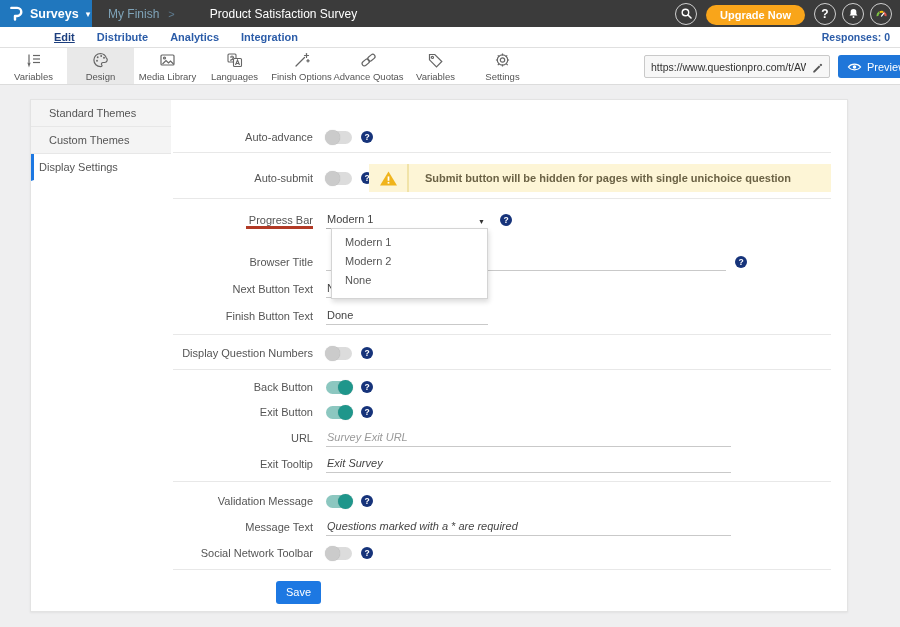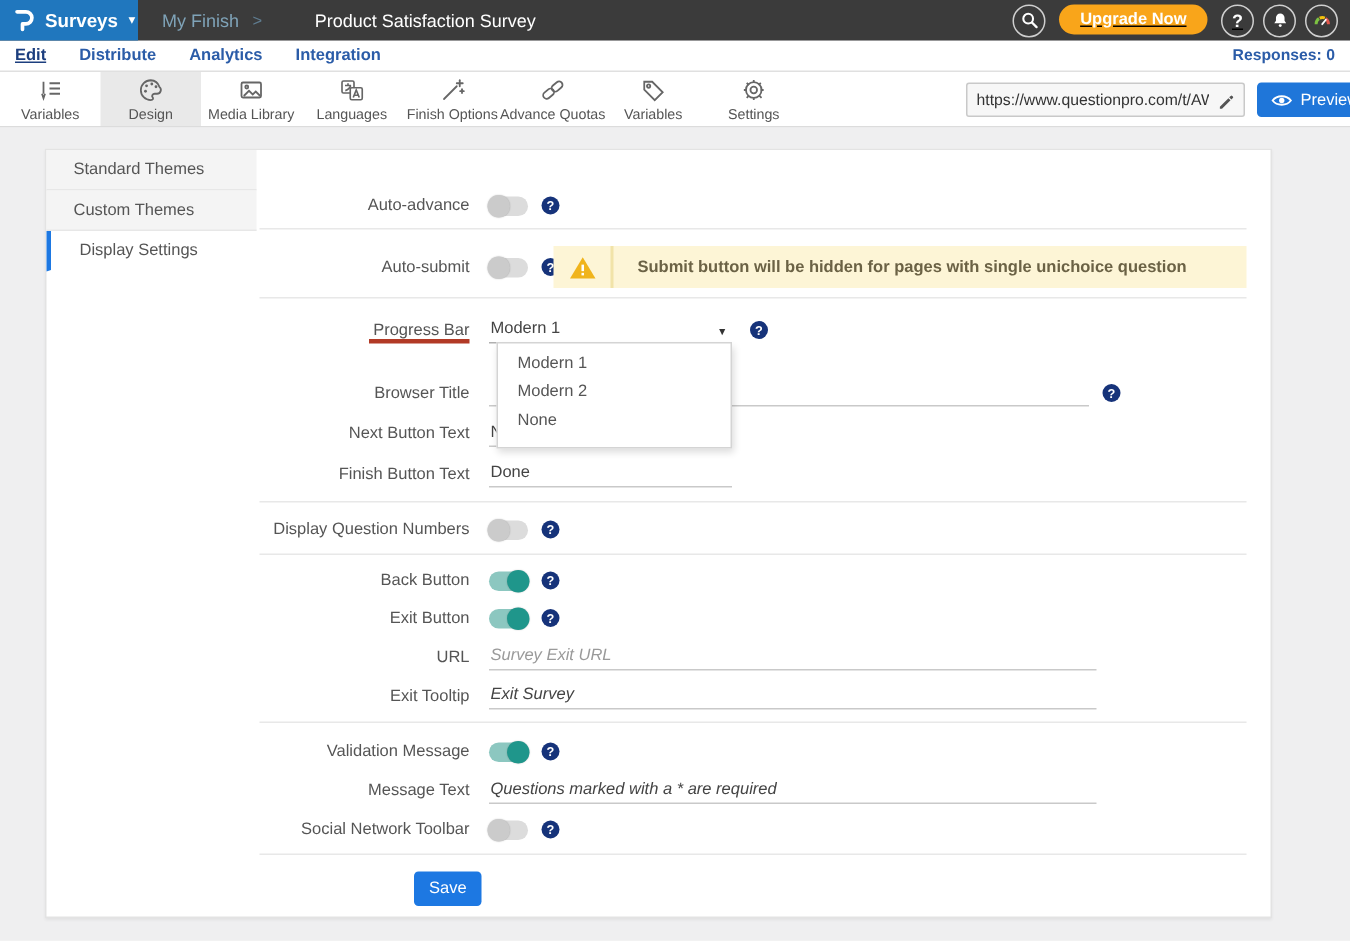--- a/index.html
+++ b/index.html
@@ -9,46 +9,46 @@
 
   
   .header { height:27px; background:#3b3b3b; display:flex; align-items:center; position:relative; }
   .brand { width:92px; height:27px; background:var(--brand_blue,#2077be); display:flex; align-items:center; padding-left:9px; gap:6px; cursor:pointer; }
   .brand-label { color:#fff; font-size:12.5px; font-weight:bold; }
   .brand-caret { color:#fff; font-size:9px; margin-left:1px; }
   .crumbs { margin-left:16px; display:flex; gap:9px; align-items:center; font-size:12px; }
   .crumb-parent { color:#7fa3b8; }
   .crumb-sep { color:#5f7c90; font-size:11px; }
   .crumb-current { color:#fff;margin-left:26px; }
-  .hright { margin-left:auto; display:flex; align-items:flex-start; gap:6px; padding-right:8px;text-decoration:underline; }
+  .hright { margin-left:auto; display:flex; align-items:flex-end; gap:6px; padding-right:8px; }
   .hicon { width:22px; height:22px; border:1.5px solid #cfcfcf; border-radius:50%; display:flex; align-items:center; justify-content:center; color:#fff; font-size:12px; font-weight:bold; cursor:pointer; flex:none; }
   .upgrade { background:var(--orange,#f9a51a); color:#fff; font-size:11px; font-weight:bold; padding:4px 14px; border-radius:11px; cursor:pointer; margin:0 3px; }
 
   
   .nav { height:21px; background:#fff; border-bottom:1px solid #e0e0e0; display:flex; align-items:center; padding:0 10px; gap:22px; font-size:11px; font-weight:bold; color:var(--nav_blue,#2b5ca8); }
   .nav-item { cursor:pointer; }
-  .nav-item.active { color:#1c3e7e; text-decoration:underline; }
+  .nav-item.active { color:#1c3e7e; text-decoration:underline;margin-left:44px; }
   .responses { margin-left:auto; font-weight:bold; font-size:10.5px; }
 
   
   .toolbar { height:37px; background:#fff; border-bottom:1px solid #dcdcdc; display:flex; align-items:stretch; position:relative; }
   .titem { width:67px; display:flex; flex-direction:column; align-items:center; justify-content:center; gap:2px; color:#666; cursor:pointer; }
   .titem span { font-size:9.5px; color:#555; white-space:nowrap; }
   .titem.active { background:#e9e9e9; }
   .turl { position:absolute; left:644px; top:7px; width:186px; height:23px; background:#f7f7f7; border:1px solid #c9c9c9; display:flex; align-items:center; padding:0 6px; gap:5px; border-radius:2px; }
   .turl-text { flex:1; font-size:10.5px; color:#333; white-space:nowrap; overflow:hidden; }
   .preview { position:absolute; left:838px; top:7px; height:23px; background:#1f76d9; color:#fff; font-size:11px; display:flex; align-items:center; gap:5px; padding:0 9px; border-radius:3px; border:none; cursor:pointer; }
 
   
   .page { position:absolute; top:85px; left:0; right:0; bottom:0; background:#efeff0; }
   .card { position:absolute; left:30px; top:14px; width:818px; height:513px; background:#fff; border:1px solid #e3e3e3; box-shadow:0 1px 2px rgba(0,0,0,.06); }
 
   .sidebar { position:absolute; left:0; top:0; width:140px; }
   .sitem { height:27px; display:flex; align-items:center; padding-left:18px; font-size:11px; color:#555; background:#f4f4f4; border-bottom:1px solid #e7e7e7; cursor:pointer; }
-  .sitem.active { background:#fff; border-left:3px solid #1d78e2; padding-left:19px; border-bottom:1px solid #fff; }
+  .sitem.active { background:#fff; border-left:3px solid #1d78e2; padding-left:5px; border-bottom:1px solid #fff; }
 
   .form { position:absolute; left:140px; top:0; right:0; bottom:0; font-size:11px; }
   .sep { position:absolute; left:2px; width:658px; height:1px; background:#e8e8e8; }
   .frow { position:absolute; left:0; display:flex; align-items:center; height:18px; }
   .flabel { width:142px; text-align:right; font-size:11px; color:#555; flex:none; position:relative; }
   .fbody { margin-left:13px; display:flex; align-items:center; }
 
   .toggle { width:26px; height:13px; border-radius:7px; background:#dcdcdc; position:relative; cursor:pointer; flex:none; }
   .toggle::after { content:""; position:absolute; width:15px; height:15px; border-radius:50%; top:-1px; left:-1px; background:#cbcbcb; box-shadow:0 0 1px rgba(0,0,0,.25); }
   .toggle[data-on="true"] { background:#8cc7c0; }

